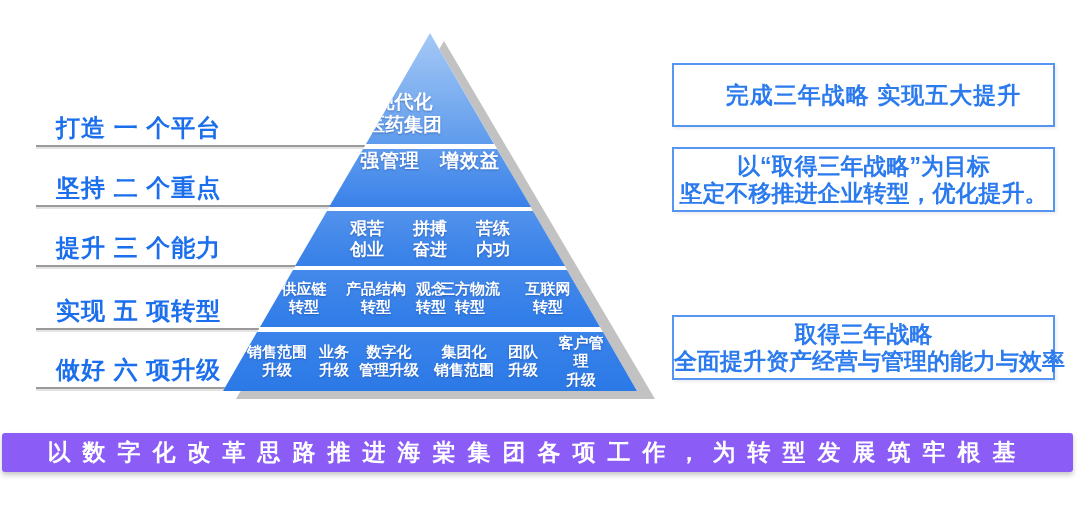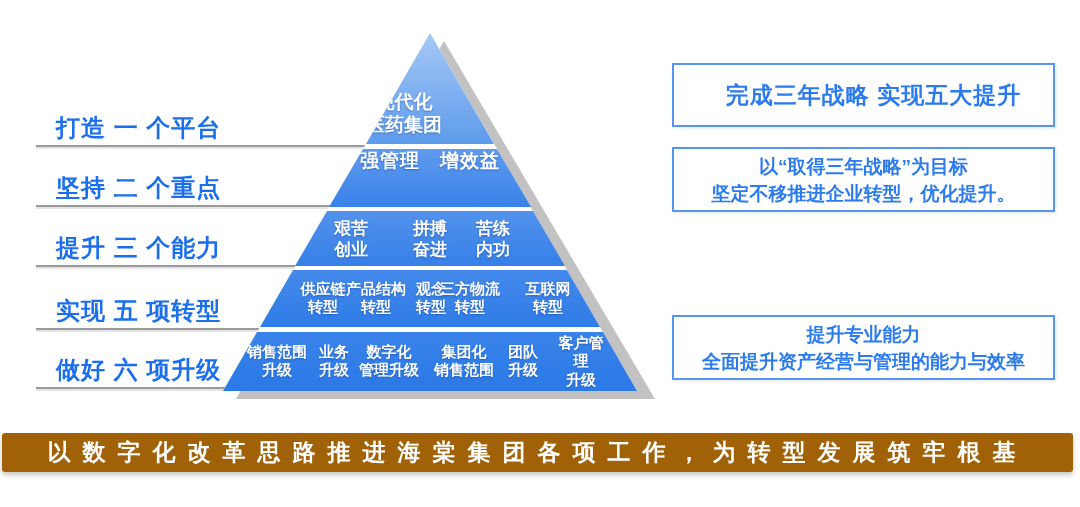--- a/index.html
+++ b/index.html
@@ -73,27 +73,27 @@
   .pyr-l4 .pyr-item, .pyr-l5 .pyr-item { font-size:15px; }
 
   
   .rbox {
     position:absolute; left:672px; width:383px;
     border:2px solid #5696f2; background:#ffffff;
     box-shadow:2px 2px 3px rgba(0,0,0,0.07);
     display:flex; flex-direction:column; justify-content:center;
     box-sizing:border-box; text-align:center;
   }
-  .rbox-line { color:#2b7bee; font-weight:bold; font-size:19px; line-height:27px; white-space:nowrap; }
+  .rbox-line { color:#2b7bee; font-weight:bold; font-size:23px; line-height:27px; white-space:nowrap; }
   .rbox-line.big { font-size:23px; letter-spacing:1px;margin-left:20px; }
 
   
   .banner {
     position:absolute; left:2px; top:433px; width:1071px; height:39px;
-    background:#a16207; border-radius:3px;
+    background:#8b5cf6; border-radius:3px;
     box-shadow:0 3px 5px rgba(130,130,130,0.45);
     color:#ffffff; font-weight:bold; font-size:23px;
     line-height:39px; letter-spacing:12px; text-align:center;
     white-space:nowrap;
   }
 </style>
 </head>
 <body>
 
 <div class="canvas">
@@ -119,30 +119,30 @@
   <div class="pyr-level pyr-l1">
     <div class="pyr-item">现代化
 医药集团</div>
   </div>
 
   <div class="pyr-level pyr-l2">
     <div class="pyr-item">强管理　增效益</div>
   </div>
 
   <div class="pyr-level pyr-l3">
-    <div class="pyr-item col" style="left:56px">艰苦
+    <div class="pyr-item col" style="left:72px">艰苦
 创业</div>
     <div class="pyr-item col" style="left:135px">拼搏
 奋进</div>
     <div class="pyr-item col" style="left:198px">苦练
 内功</div>
   </div>
 
   <div class="pyr-level pyr-l4">
-    <div class="pyr-item col" style="left:63px">供应链
+    <div class="pyr-item col" style="left:44px">供应链
 转型</div>
     <div class="pyr-item col" style="left:116px">产品结构
 转型</div>
     <div class="pyr-item col" style="left:171px">观念
 转型</div>
     <div class="pyr-item col" style="left:210px">三方物流
 转型</div>
     <div class="pyr-item col" style="left:288px">互联网
 转型</div>
   </div>
@@ -166,19 +166,19 @@
     <div class="rbox-line big">完成三年战略  实现五大提升</div>
   </div>
 
   <div class="rbox" style="top:147px;height:65px">
     <div class="rbox-line">以“取得三年战略”为目标</div>
     <div class="rbox-line">坚定不移推进企业转型，优化提升。</div>
   </div>
 
 
   <div class="rbox" style="top:315px;height:65px">
-    <div class="rbox-line">提升专业能力</div>
+    <div class="rbox-line">取得三年战略</div>
     <div class="rbox-line">全面提升资产经营与管理的能力与效率</div>
   </div>
 
   <div class="banner">以数字化改革思路推进海棠集团各项工作，为转型发展筑牢根基</div>
 
 </div>
 
 </body></html>

